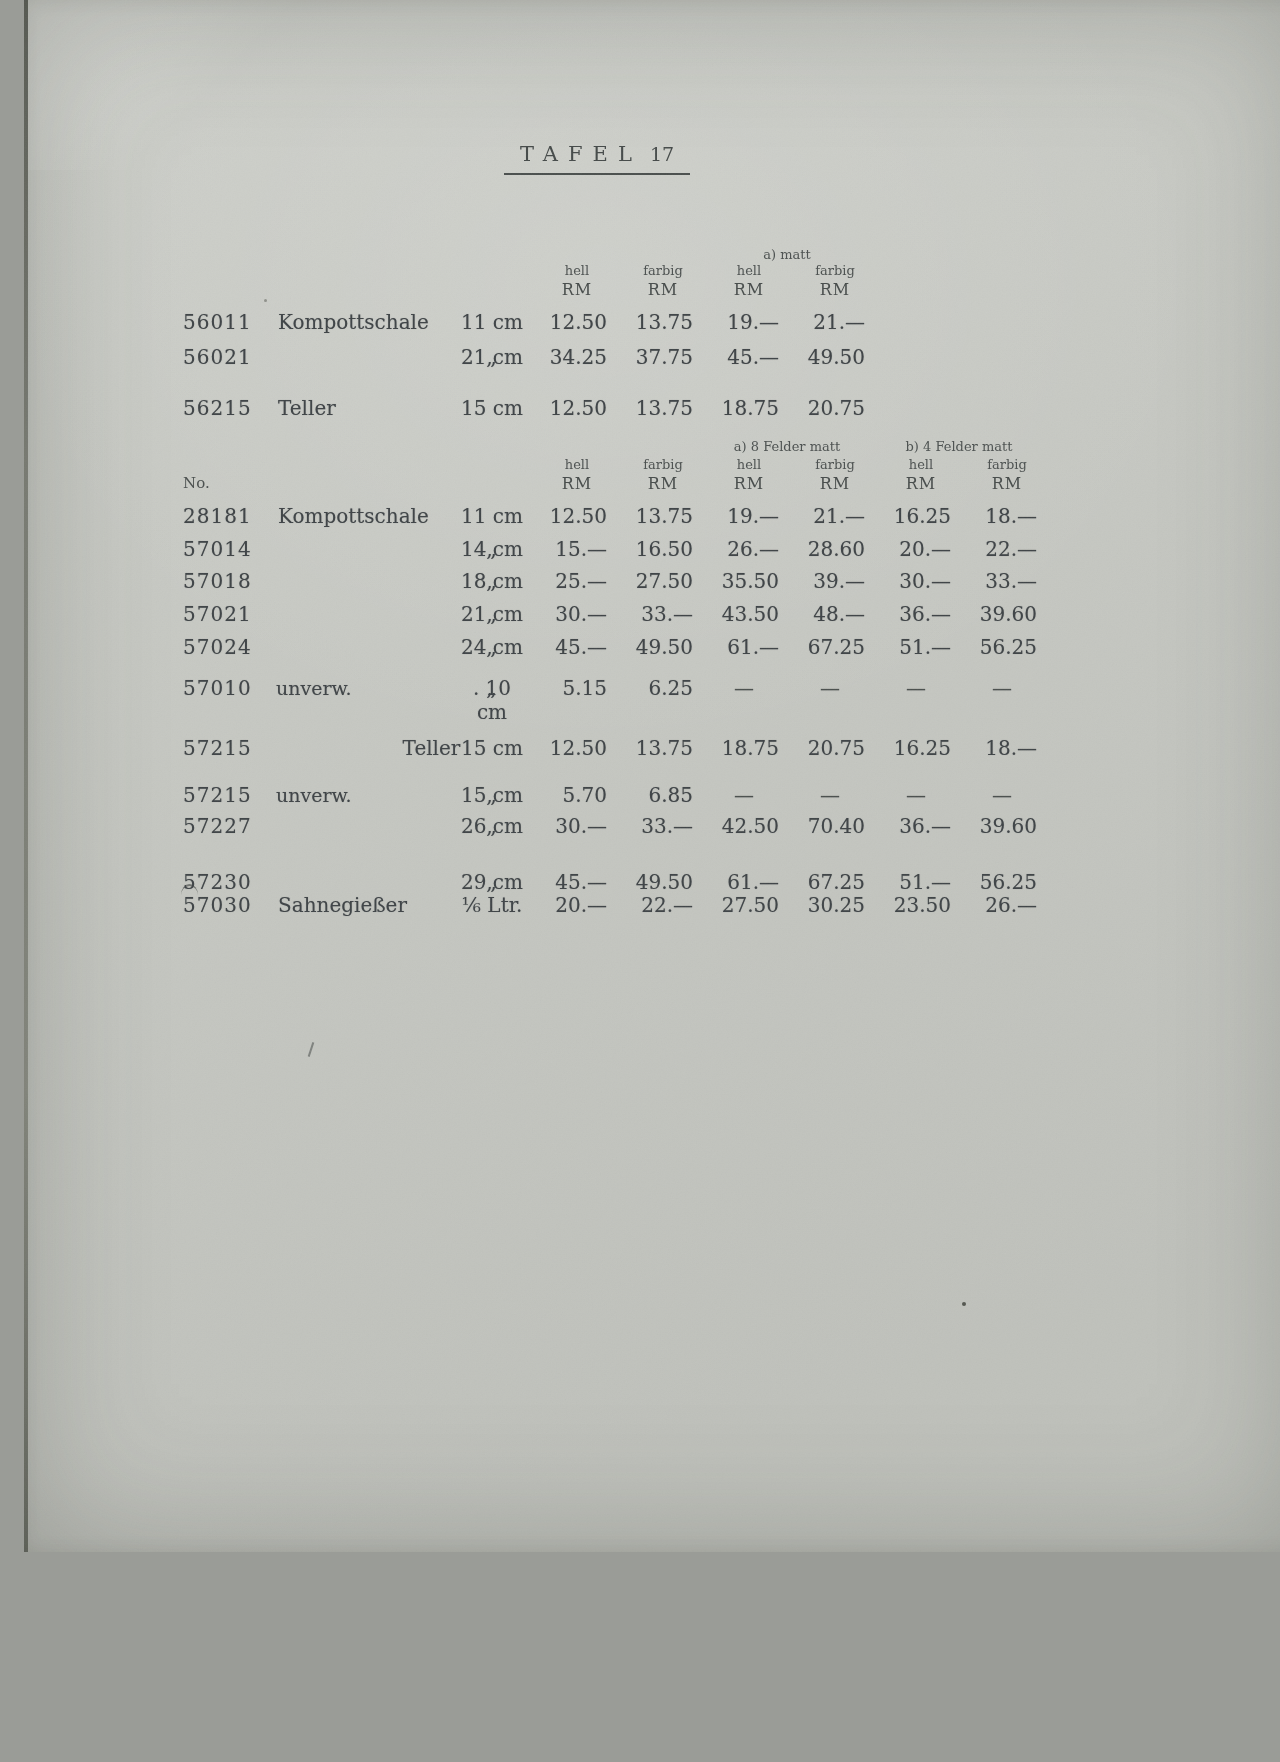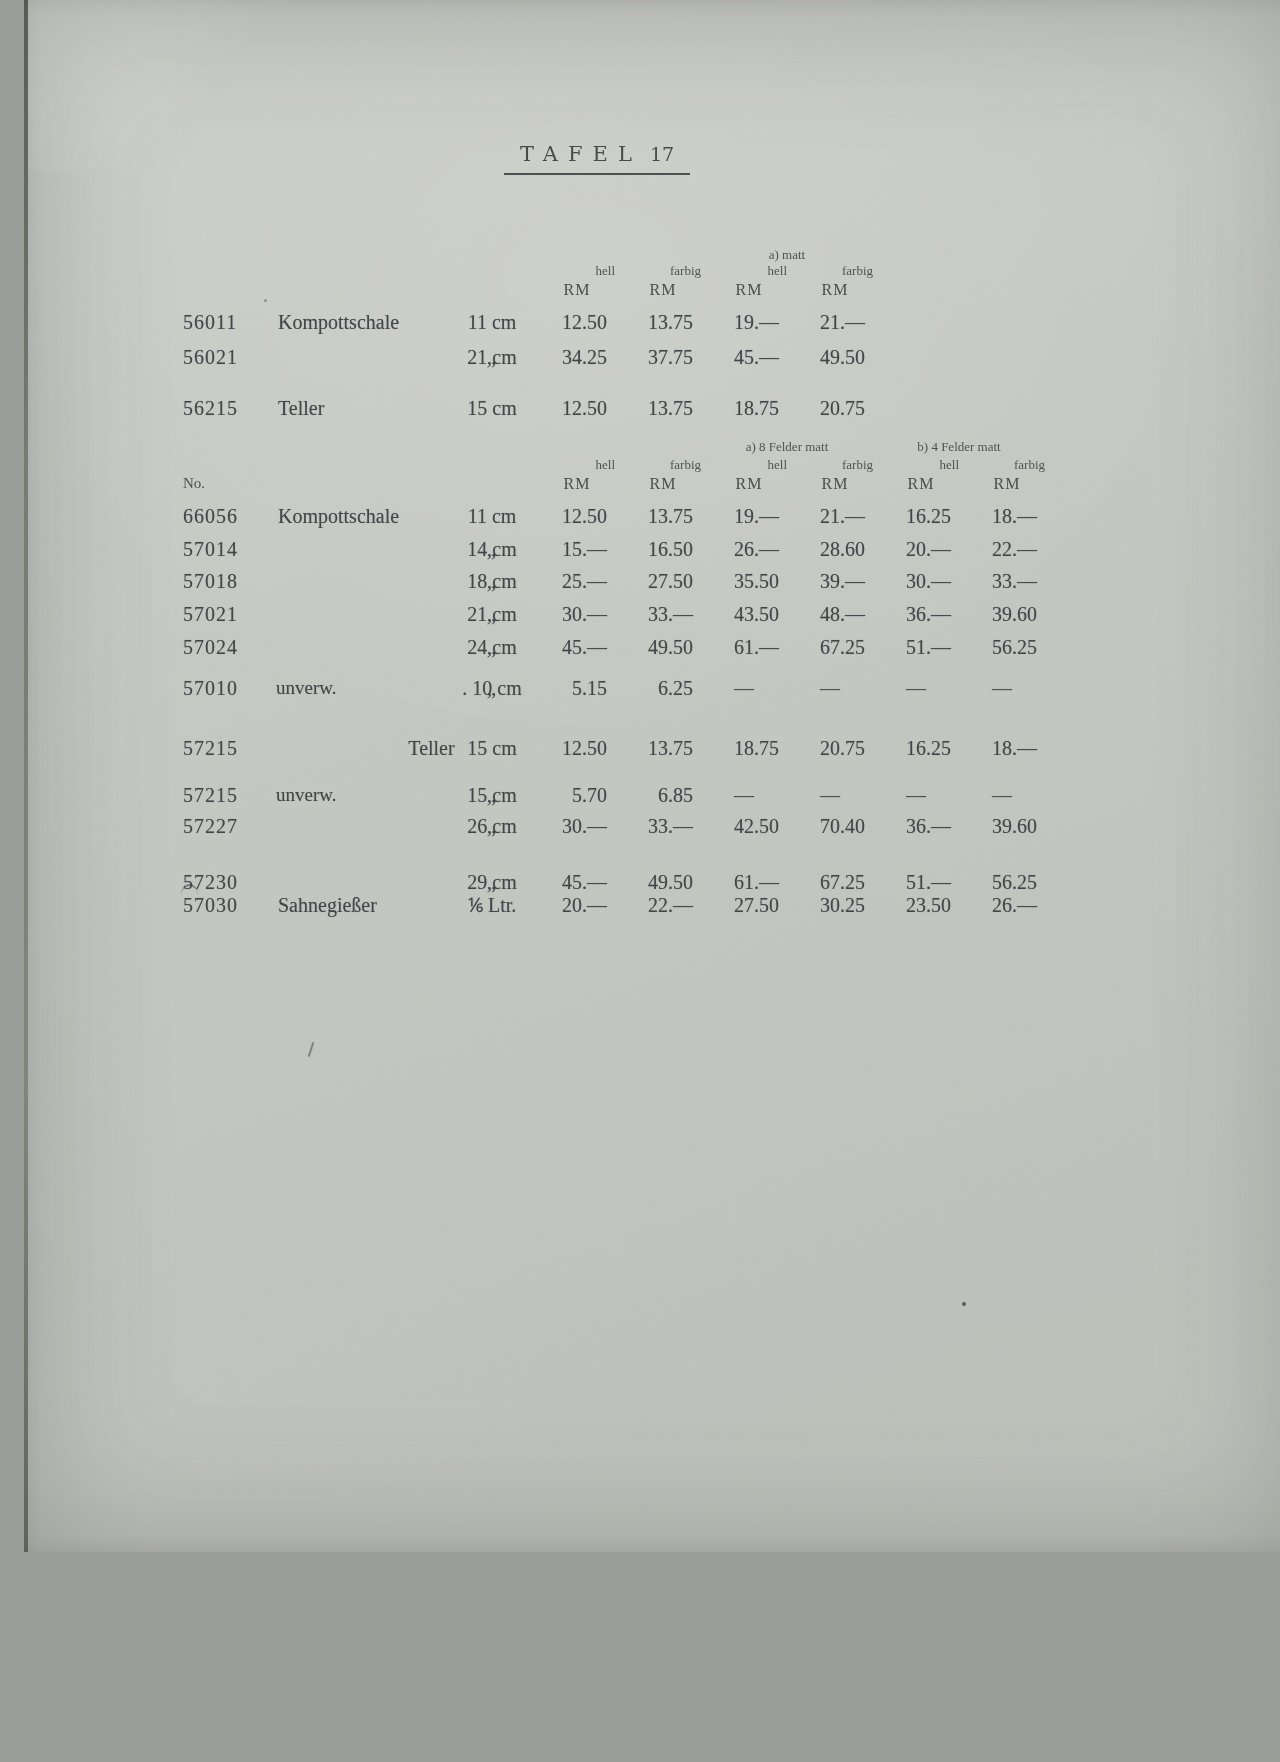--- a/index.html
+++ b/index.html
@@ -25,23 +25,23 @@
   .caret-smudge{position:absolute;left:157px;top:884px;width:17px;height:9px;
     border-top:2px solid rgba(60,64,62,0.6);border-radius:50% 50% 0 0/100% 100% 0 0;}
   .slash-smudge{position:absolute;left:286px;top:1042px;width:2px;height:15px;background:rgba(60,64,62,0.5);transform:rotate(18deg);}
 
   .title-wrap{position:absolute;left:480px;top:142px;display:inline-block;
     border-bottom:2px solid #4a4f4d;padding:0 16px 7px 16px;white-space:nowrap;}
   .title-word{font-size:21px;letter-spacing:10px;color:#454a49;}
   .title-num{font-size:19px;margin-left:8px;color:#454a49;}
 
   .grid{position:absolute;left:155px;width:870px;display:grid;
-    grid-template-columns:95px 175px 80px 86px 86px 86px 86px 86px 86px;font-family:Liberation Serif, serif;}
+    grid-template-columns:95px 175px 80px 86px 86px 86px 86px 86px 86px;}
   .hrow{height:17px;line-height:17px;font-size:13px;color:#4c5150;}
-  .hrow .hl{text-align:right;padding-left:10px;}
+  .hrow .hl{text-align:center;padding-left:10px;}
   .hrow .ga{grid-column:6 / span 2;text-align:center;}
   .hrow .gb{grid-column:8 / span 2;text-align:center;}
   .rmrow{height:19px;line-height:19px;}
   .rmrow .rm{text-align:center;font-size:16px;letter-spacing:1px;padding-left:10px;color:#474c4b;}
   .rmrow .no-label{font-size:15px;padding-left:4px;color:#4a4f4e;}
 
   .row{height:24px;line-height:24px;font-size:20px;color:#3e4346;
     text-shadow:0 0 1px rgba(62,67,70,0.35);}
   .row .no{padding-left:4px;letter-spacing:1px;}
   .row .name{position:relative;}
@@ -161,21 +161,21 @@
     <div class="no-label" style="grid-column:1">No.</div>
     <div class="rm" style="grid-column:4">RM</div>
     <div class="rm" style="grid-column:5">RM</div>
     <div class="rm" style="grid-column:6">RM</div>
     <div class="rm" style="grid-column:7">RM</div>
     <div class="rm" style="grid-column:8">RM</div>
     <div class="rm" style="grid-column:9">RM</div>
   </div>
 
   <div class="grid row" style="top:504px">
-    <div class="no">66056</div>
+    <div class="no">28181</div>
     <div class="name">
         <span class="qual"></span>
         <span class="nm nm-left">Kompottschale</span>
       </div>
     <div class="size">11 cm</div>
     <div class="p">12.50</div>
     <div class="p">13.75</div>
     <div class="p">19.—</div>
     <div class="p">21.—</div>
     <div class="p">16.25</div>

